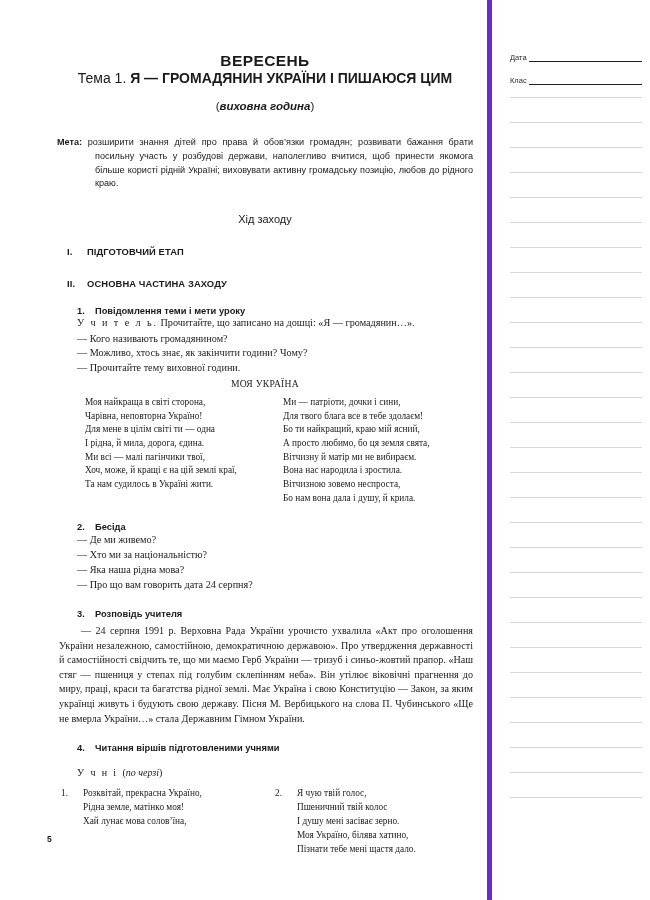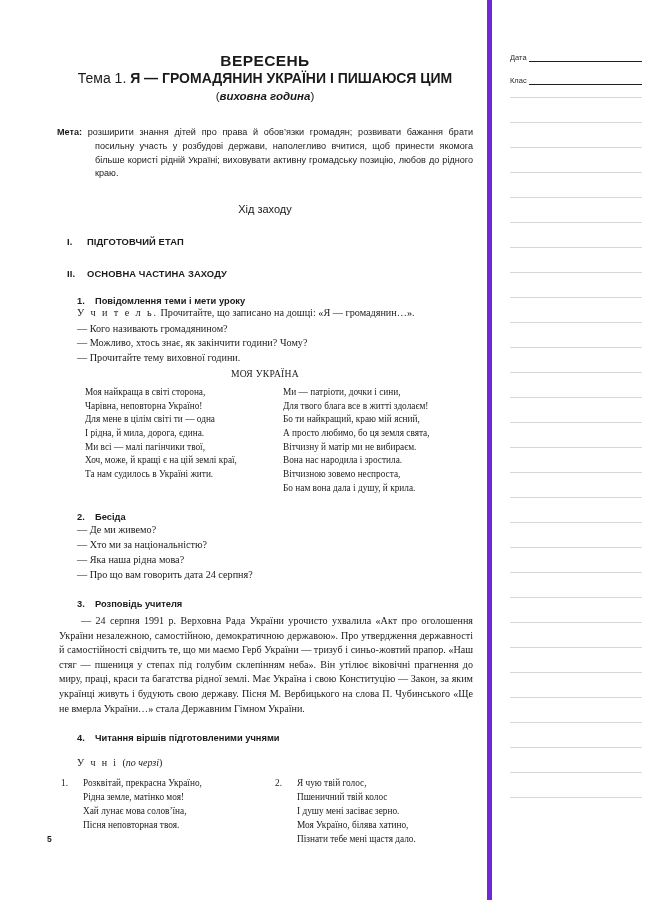--- a/index.html
+++ b/index.html
@@ -88,21 +88,21 @@
     font-size: 14px;
     text-align: center;
     line-height: 1.28;
   }
   .topic-title .tnum { font-weight: normal; }
   .topic-title .tmain { font-weight: bold; }
   .topic-sub {
     font-family: "Liberation Sans", "DejaVu Sans", sans-serif;
     font-size: 11.5px;
     text-align: center;
-    margin-top: 2px;
+    margin-top: 12px;
   }
   .topic-sub i { font-weight: bold; font-style: italic; }
 
   .goal {
     font-family: "Liberation Sans", "DejaVu Sans", sans-serif;
     font-size: 9.1px;
     line-height: 1.52;
     text-align: justify;
     margin-top: 24px;
     padding-left: 38px;
@@ -321,21 +321,21 @@
         <div class="poem-line">Моя найкраща в світі сторона,</div>
         <div class="poem-line">Чарівна, неповторна Україно!</div>
         <div class="poem-line">Для мене в цілім світі ти — одна</div>
         <div class="poem-line">І рідна, й мила, дорога, єдина.</div>
         <div class="poem-line">Ми всі — малі пагінчики твої,</div>
         <div class="poem-line">Хоч, може, й кращі є на цій землі краї,</div>
         <div class="poem-line">Та нам судилось в Україні жити.</div>
       </div>
       <div class="poem-col right">
         <div class="poem-line">Ми — патріоти, дочки і сини,</div>
-        <div class="poem-line">Для твого блага все в житті здолаєм!</div>
+        <div class="poem-line">Для твого блага все в тебе здолаєм!</div>
         <div class="poem-line">Бо ти найкращий, краю мій ясний,</div>
         <div class="poem-line">А просто любимо, бо ця земля свята,</div>
         <div class="poem-line">Вітчизну й матір ми не вибираєм.</div>
         <div class="poem-line">Вона нас народила і зростила.</div>
         <div class="poem-line">Вітчизною зовемо неспроста,</div>
         <div class="poem-line">Бо нам вона дала і душу, й крила.</div>
       </div>
     </div>
 
     <div class="subhead">
@@ -360,21 +360,20 @@
     </div>
 
     <div class="pupils-note"><span class="sp">У ч н і </span><span>(</span><i>по черзі</i><span>)</span></div>
 
     <div class="pupil-cols">
       <div class="pupil-col left">
         <span class="pnum">1.</span>
         <div class="pupil-line">Розквітай, прекрасна Україно,</div>
         <div class="pupil-line">Рідна земле, матінко моя!</div>
         <div class="pupil-line">Хай лунає мова солов’їна,</div>
-        <div class="pupil-line">Пісня неповторная твоя.</div>
       </div>
       <div class="pupil-col right">
         <span class="pnum">2.</span>
         <div class="pupil-line">Я чую твій голос,</div>
         <div class="pupil-line">Пшеничний твій колос</div>
         <div class="pupil-line">І душу мені засіває зерно.</div>
         <div class="pupil-line">Моя Україно, білява хатино,</div>
         <div class="pupil-line">Пізнати тебе мені щастя дало.</div>
       </div>
     </div>

